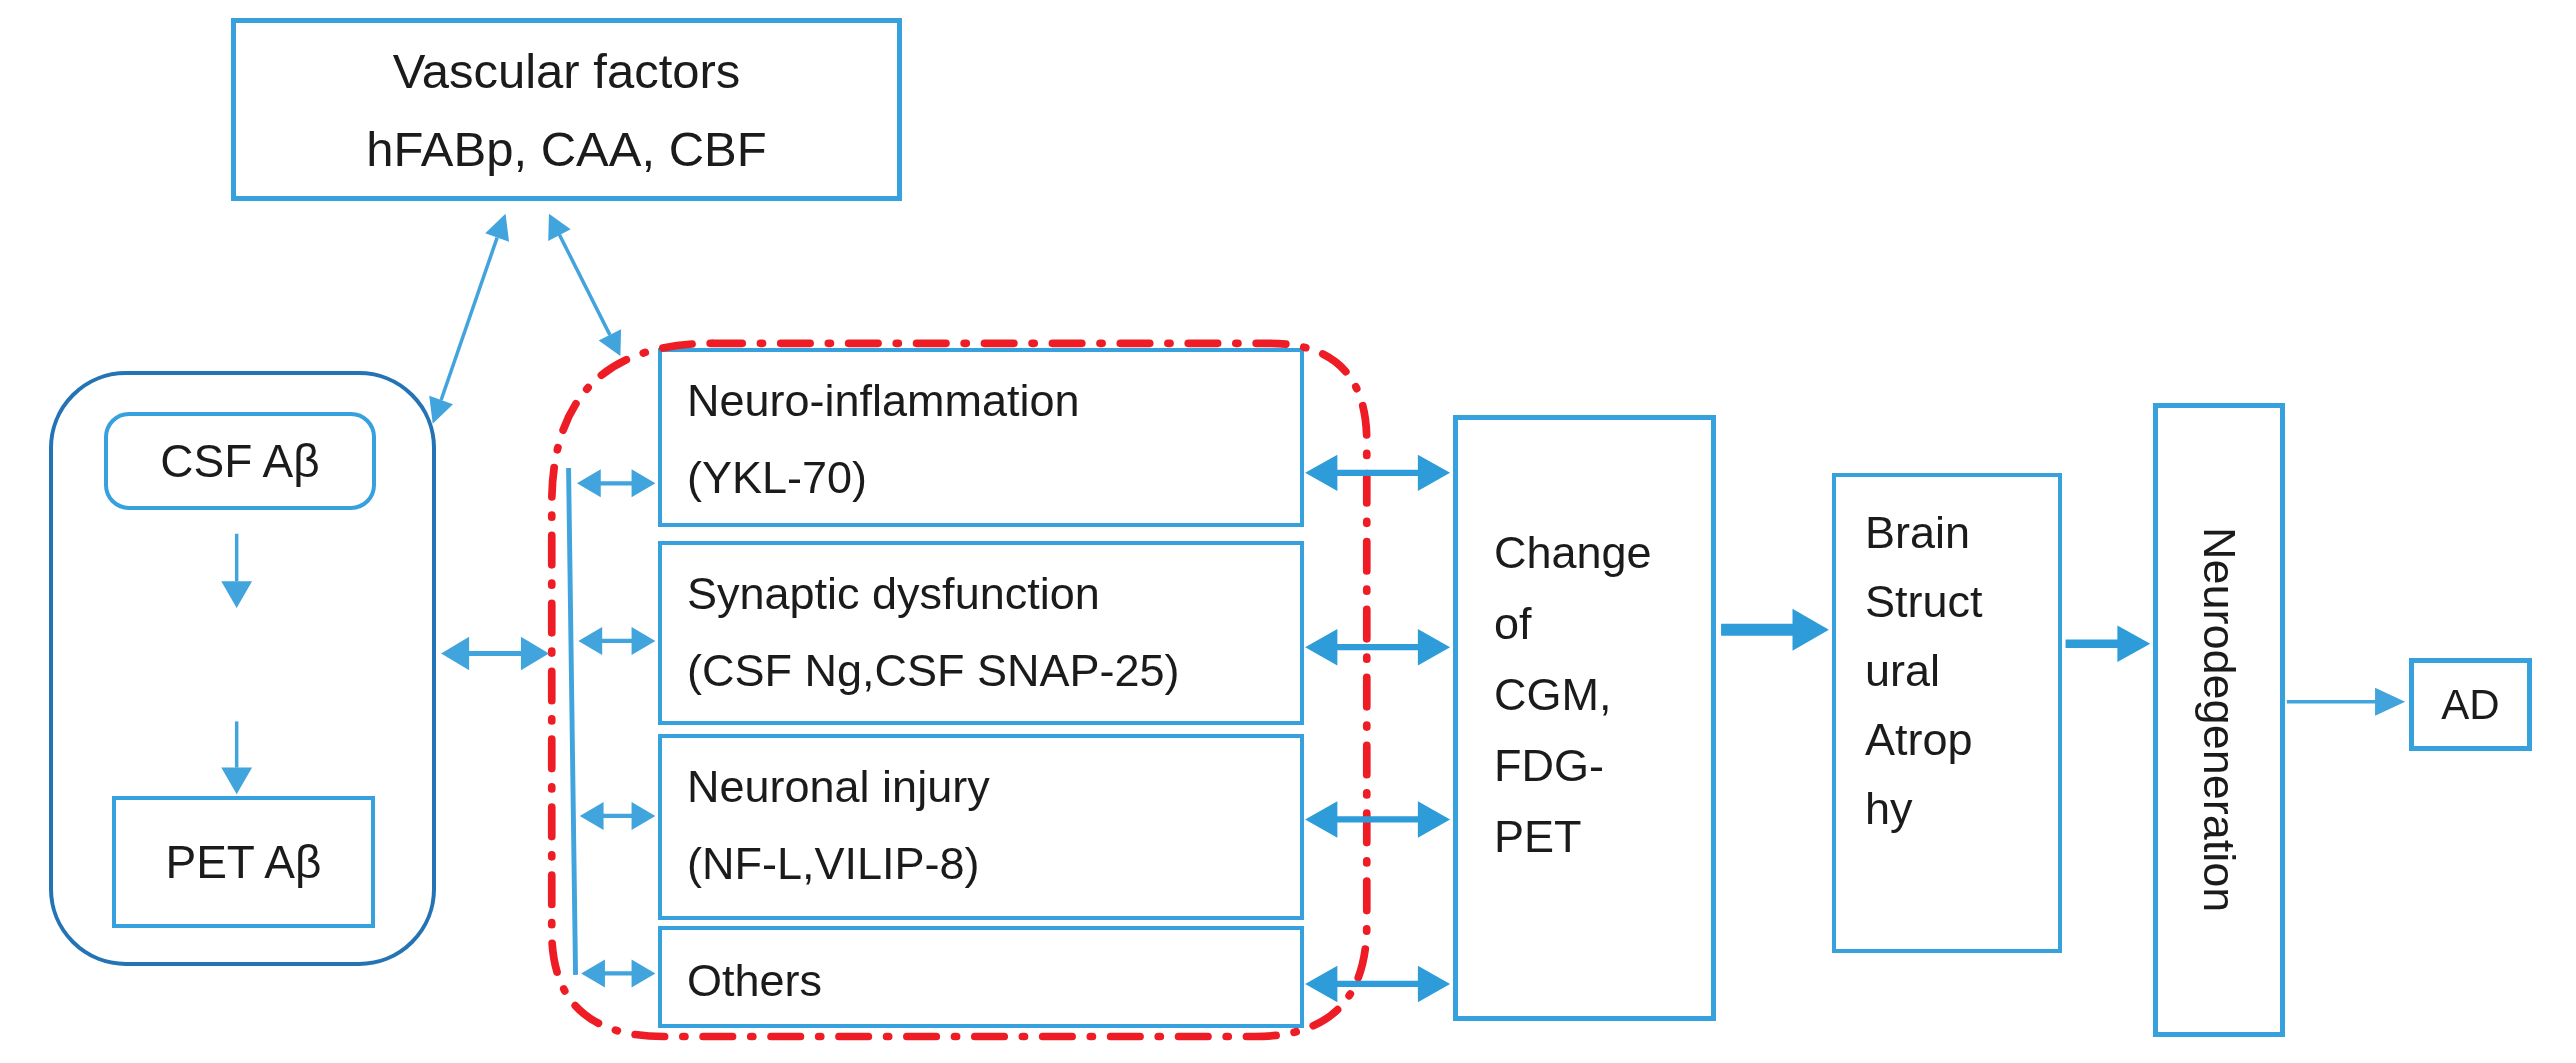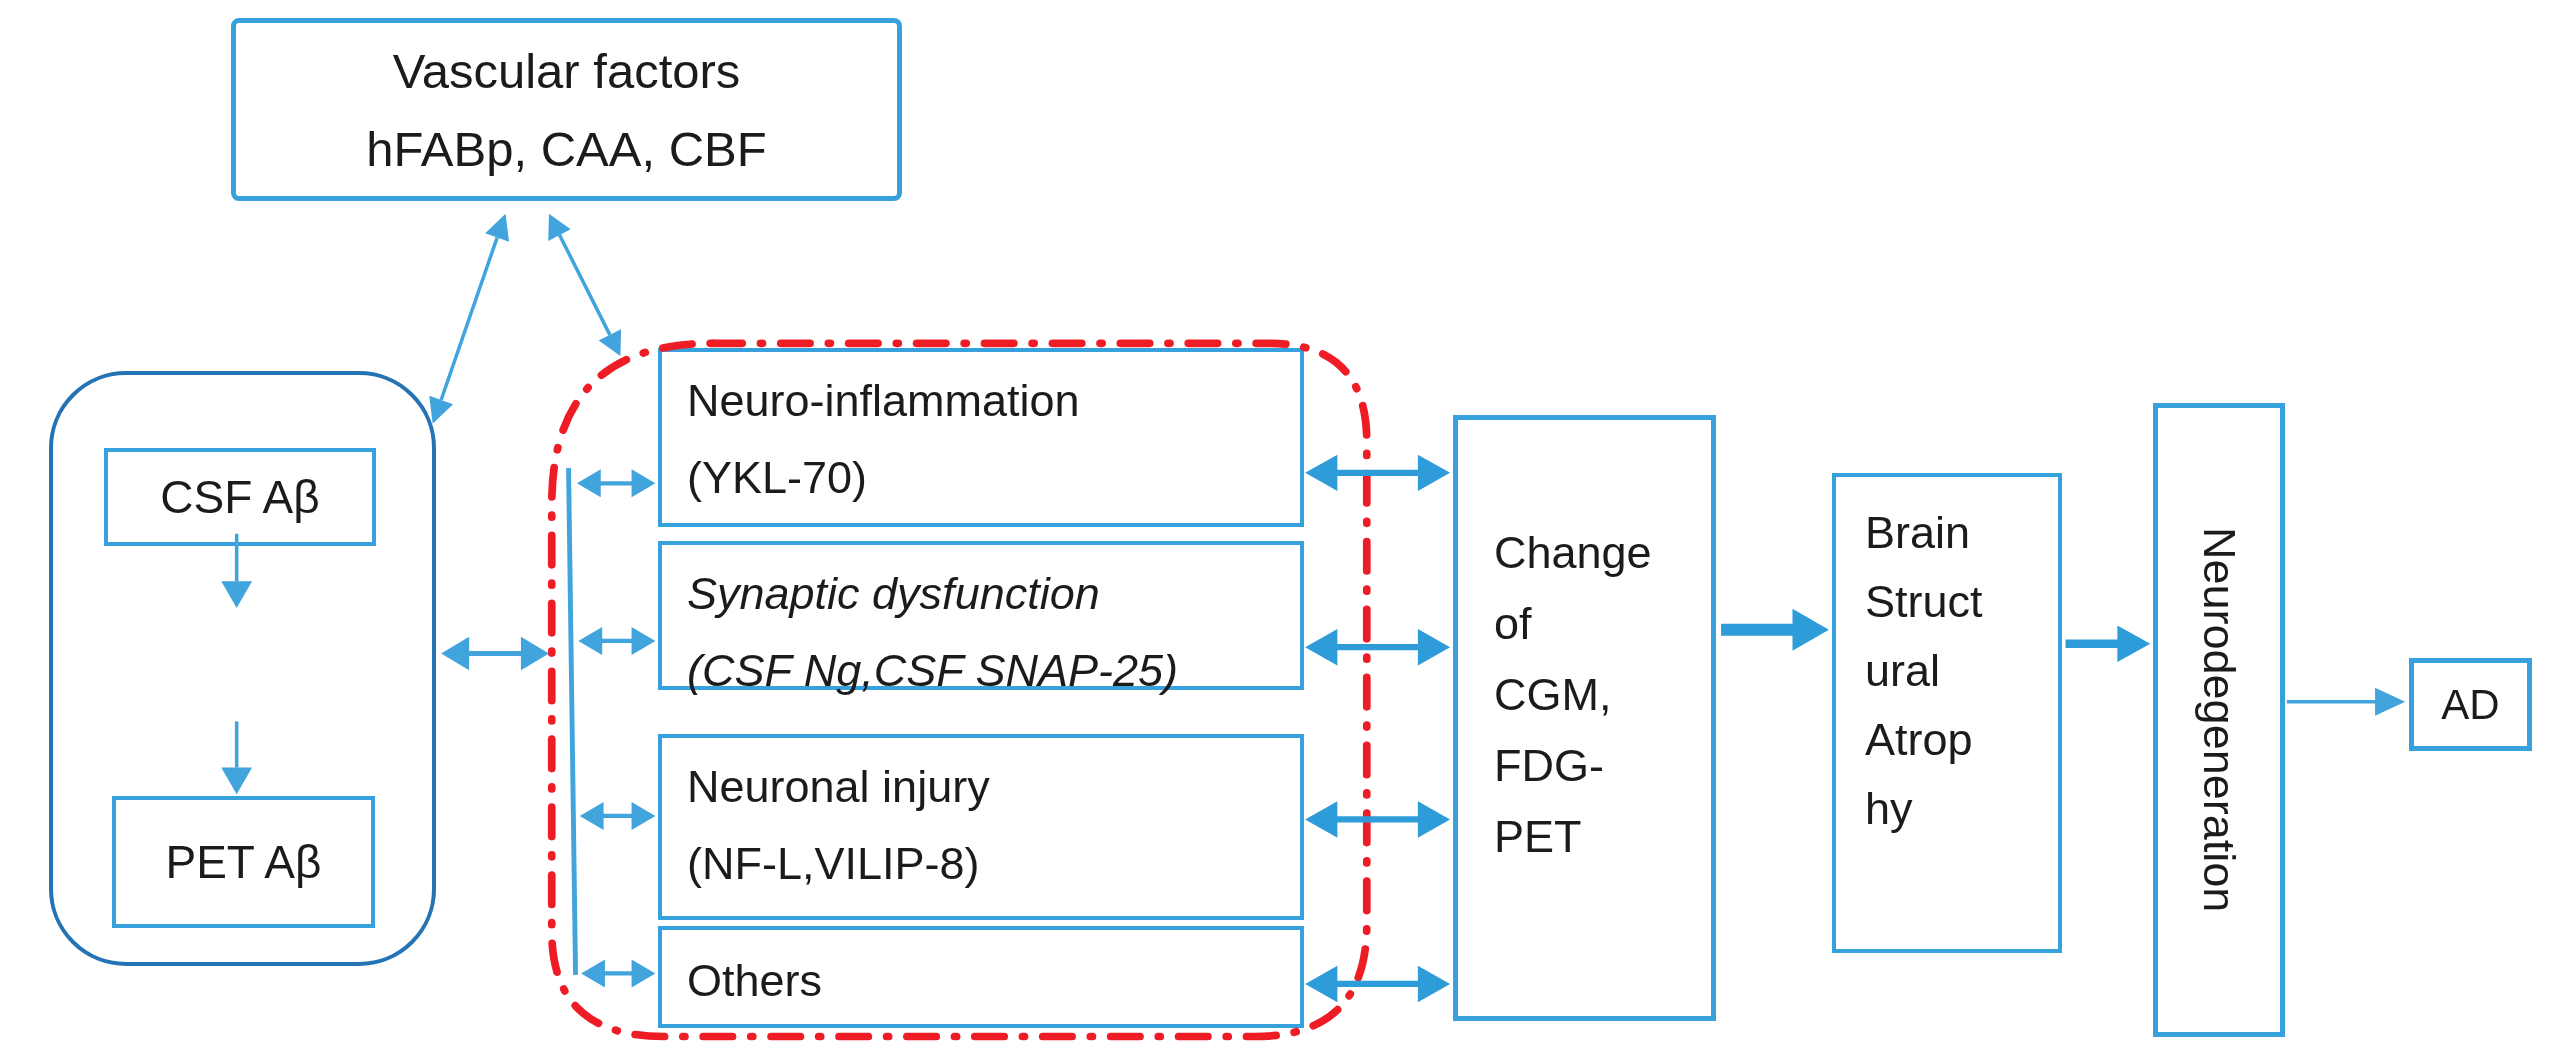--- a/index.html
+++ b/index.html
@@ -13,32 +13,32 @@
   }
   .node{
     position:absolute;
     box-sizing:border-box;
     background:#fff;
     white-space:pre-line;
     color:var(--text,#1b1b1b);
   }
   .blue-border{border:4.2px solid var(--box_blue,#36a1dc);}
   .centered{display:flex;align-items:center;justify-content:center;text-align:center;}
-  #vascular{left:231px;top:18px;width:671px;height:183px;border-width:5.6px;font-size:49px;line-height:78px;border-radius:8px;}
+  #vascular{left:231px;top:18px;width:671px;height:183px;border-width:5.6px;font-size:49px;line-height:78px;}
   #left-container{
     left:49px;top:371px;width:387px;height:595px;
     border:4.9px solid var(--dark_blue,#2474b5);
     border-radius:77px;background:transparent;
   }
-  #csf-ab {left:104px;top:448px; width:272px;height:98px;font-size:46px;}
+  #csf-ab {left:104px;top:412px; width:272px;height:98px;font-size:46px;border-radius:25px;}
   #csf-tau{left:90px;top:611px; width:288px;height:107px;font-size:46px;}
   #pet-ab {left:112px;top:796px;width:263px;height:132px;font-size:46px;}
   .mid-box{left:658px;width:646px;font-size:45px;line-height:77px;padding:9.8px 7px 0 25px;}
   #neuro    {top:348px; height:179px;}
-  #synaptic {top:541px; height:149px;font-style:italic;}
+  #synaptic {top:541px; height:184px;}
   #neuronal {top:734px;height:186px;}
   #others   {top:926px;height:102px;display:flex;align-items:center;padding-top:6px;}
   #change{left:1453px;top:415px;width:263px;height:606px;border-width:5.6px;font-size:45px;line-height:71px;padding:97px 0 0 36px;}
   #brain {left:1832px;top:473px;width:230px;height:480px;font-size:45px;line-height:69px;padding:21px 0 0 29px;}
   #neurodeg{
     left:2153px;top:403px;width:132px;height:634px;border-width:5.6px;
     display:flex;align-items:center;justify-content:center;
     writing-mode:vertical-rl;font-size:45px;white-space:nowrap;
   }
   #ad{left:2409px;top:658px;width:123px;height:93px;border-width:5.6px;font-size:42px;}

